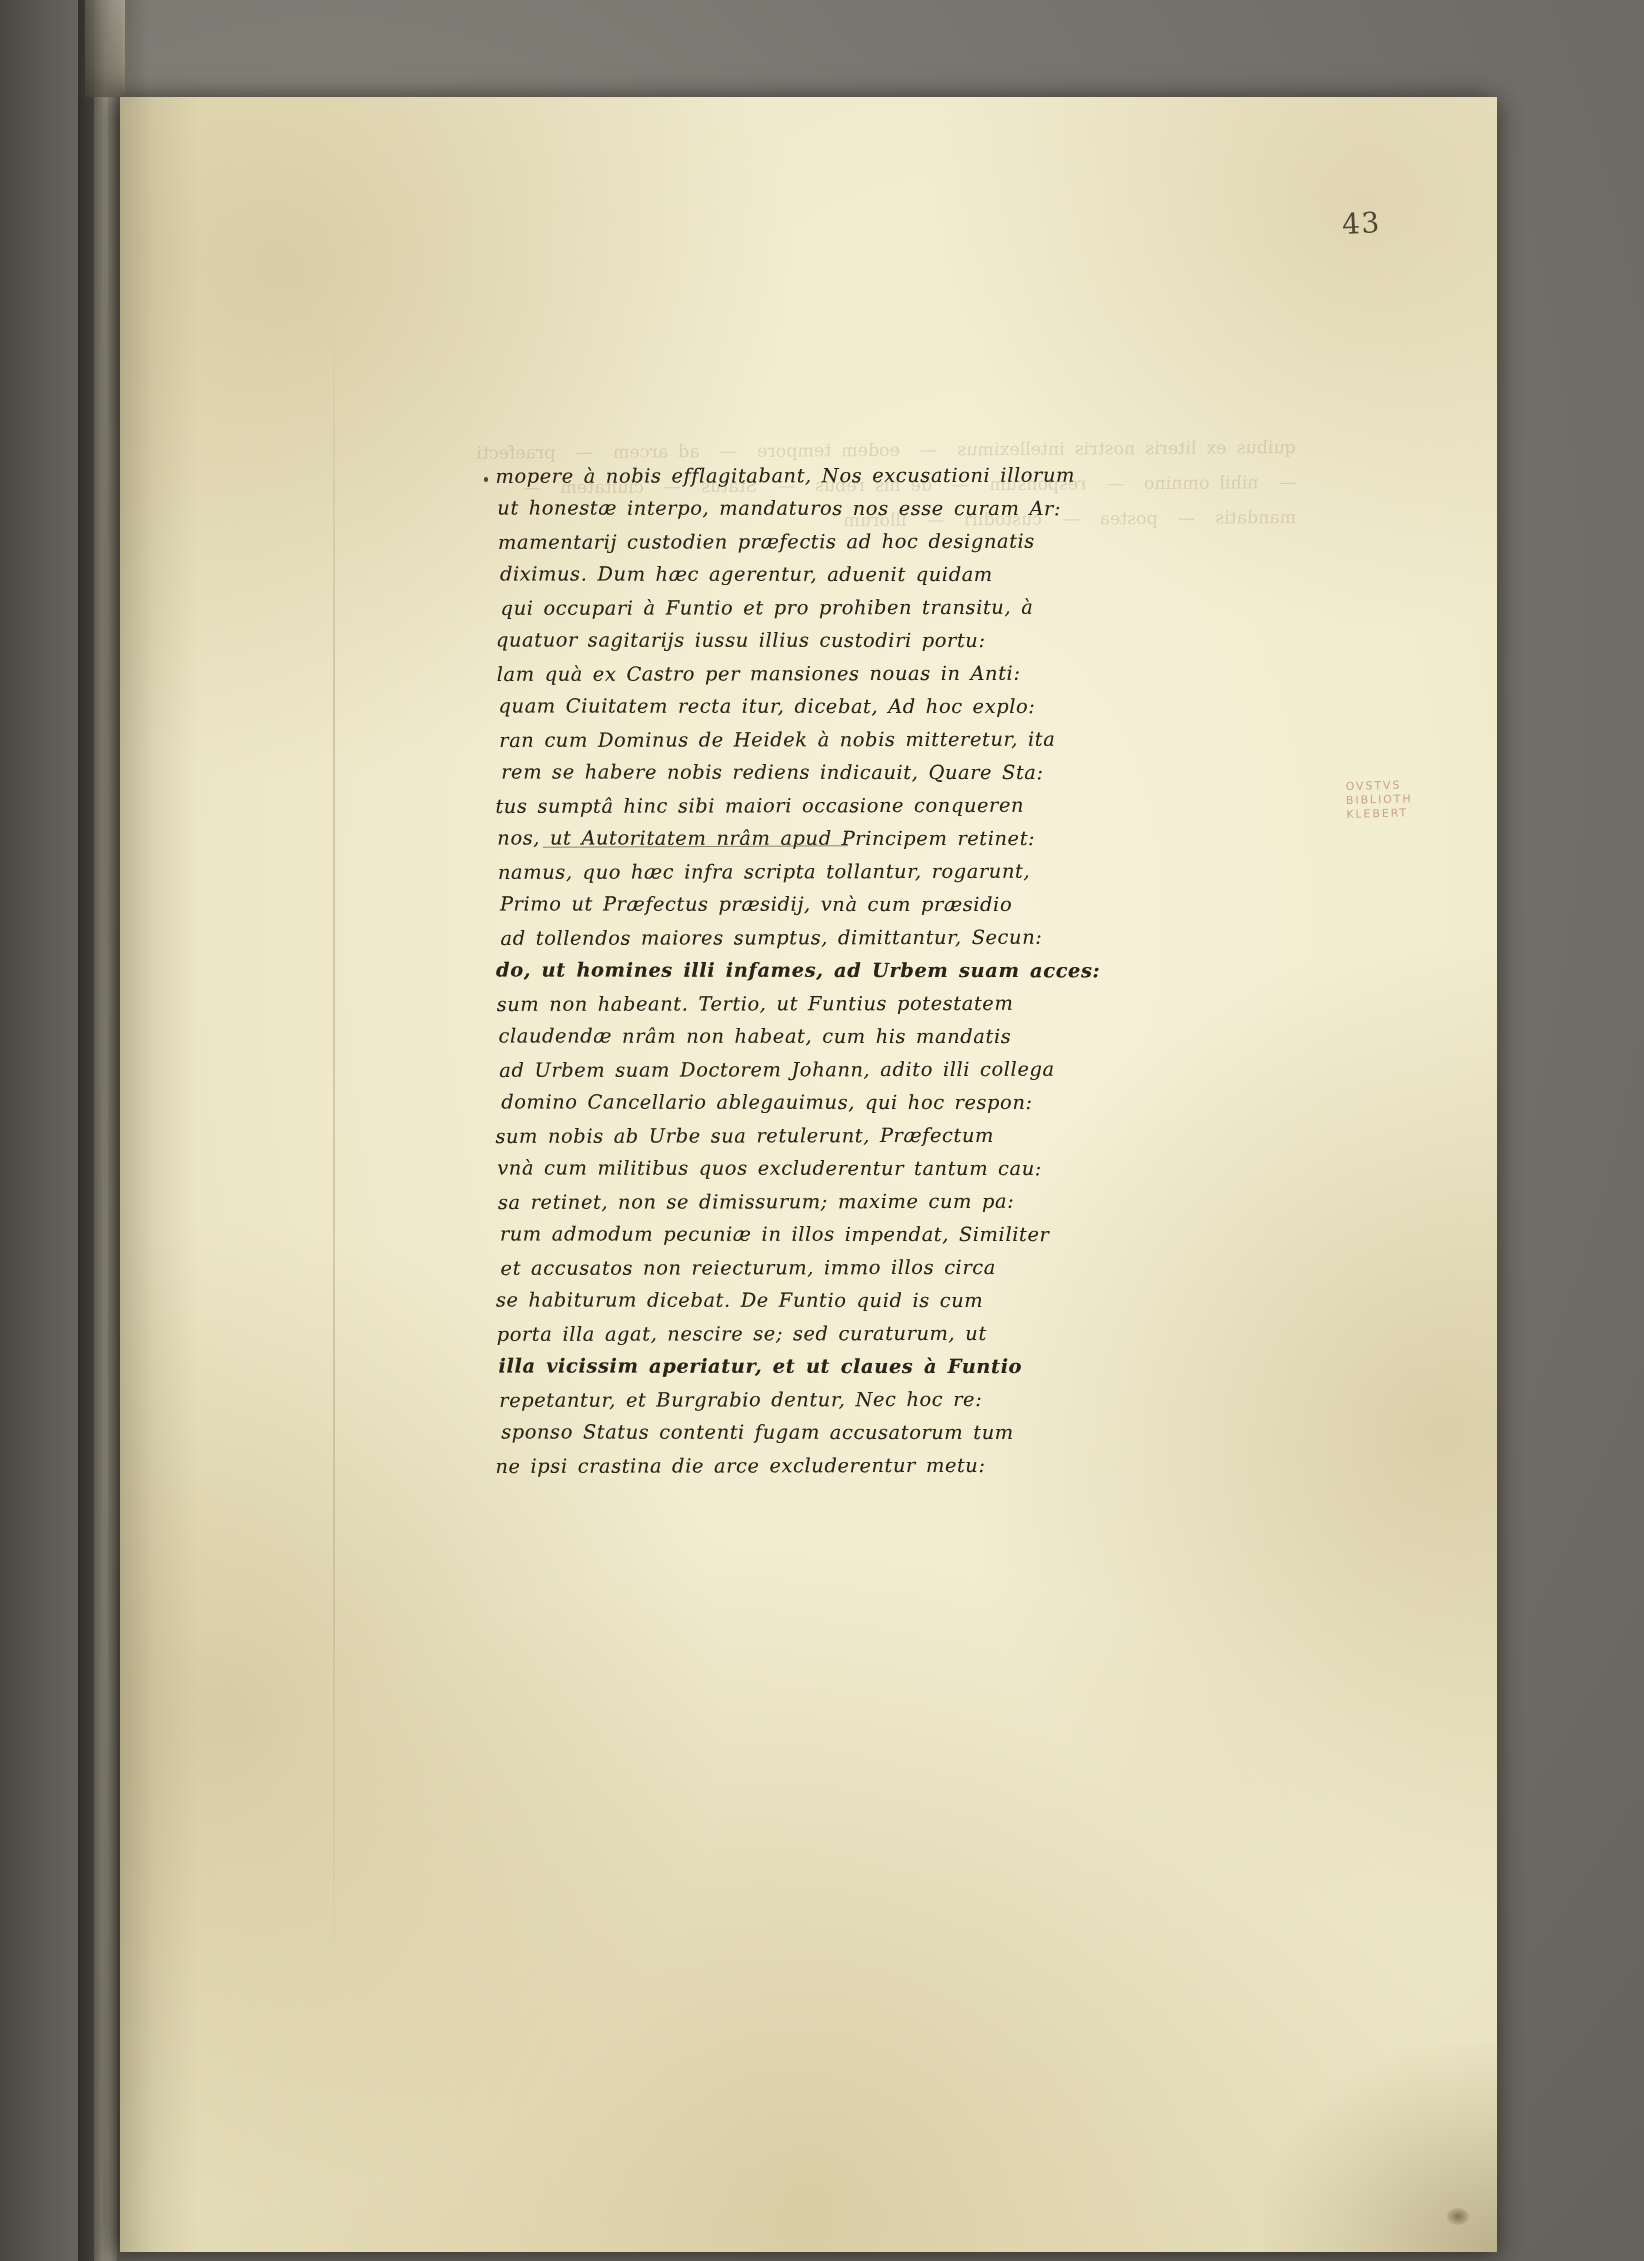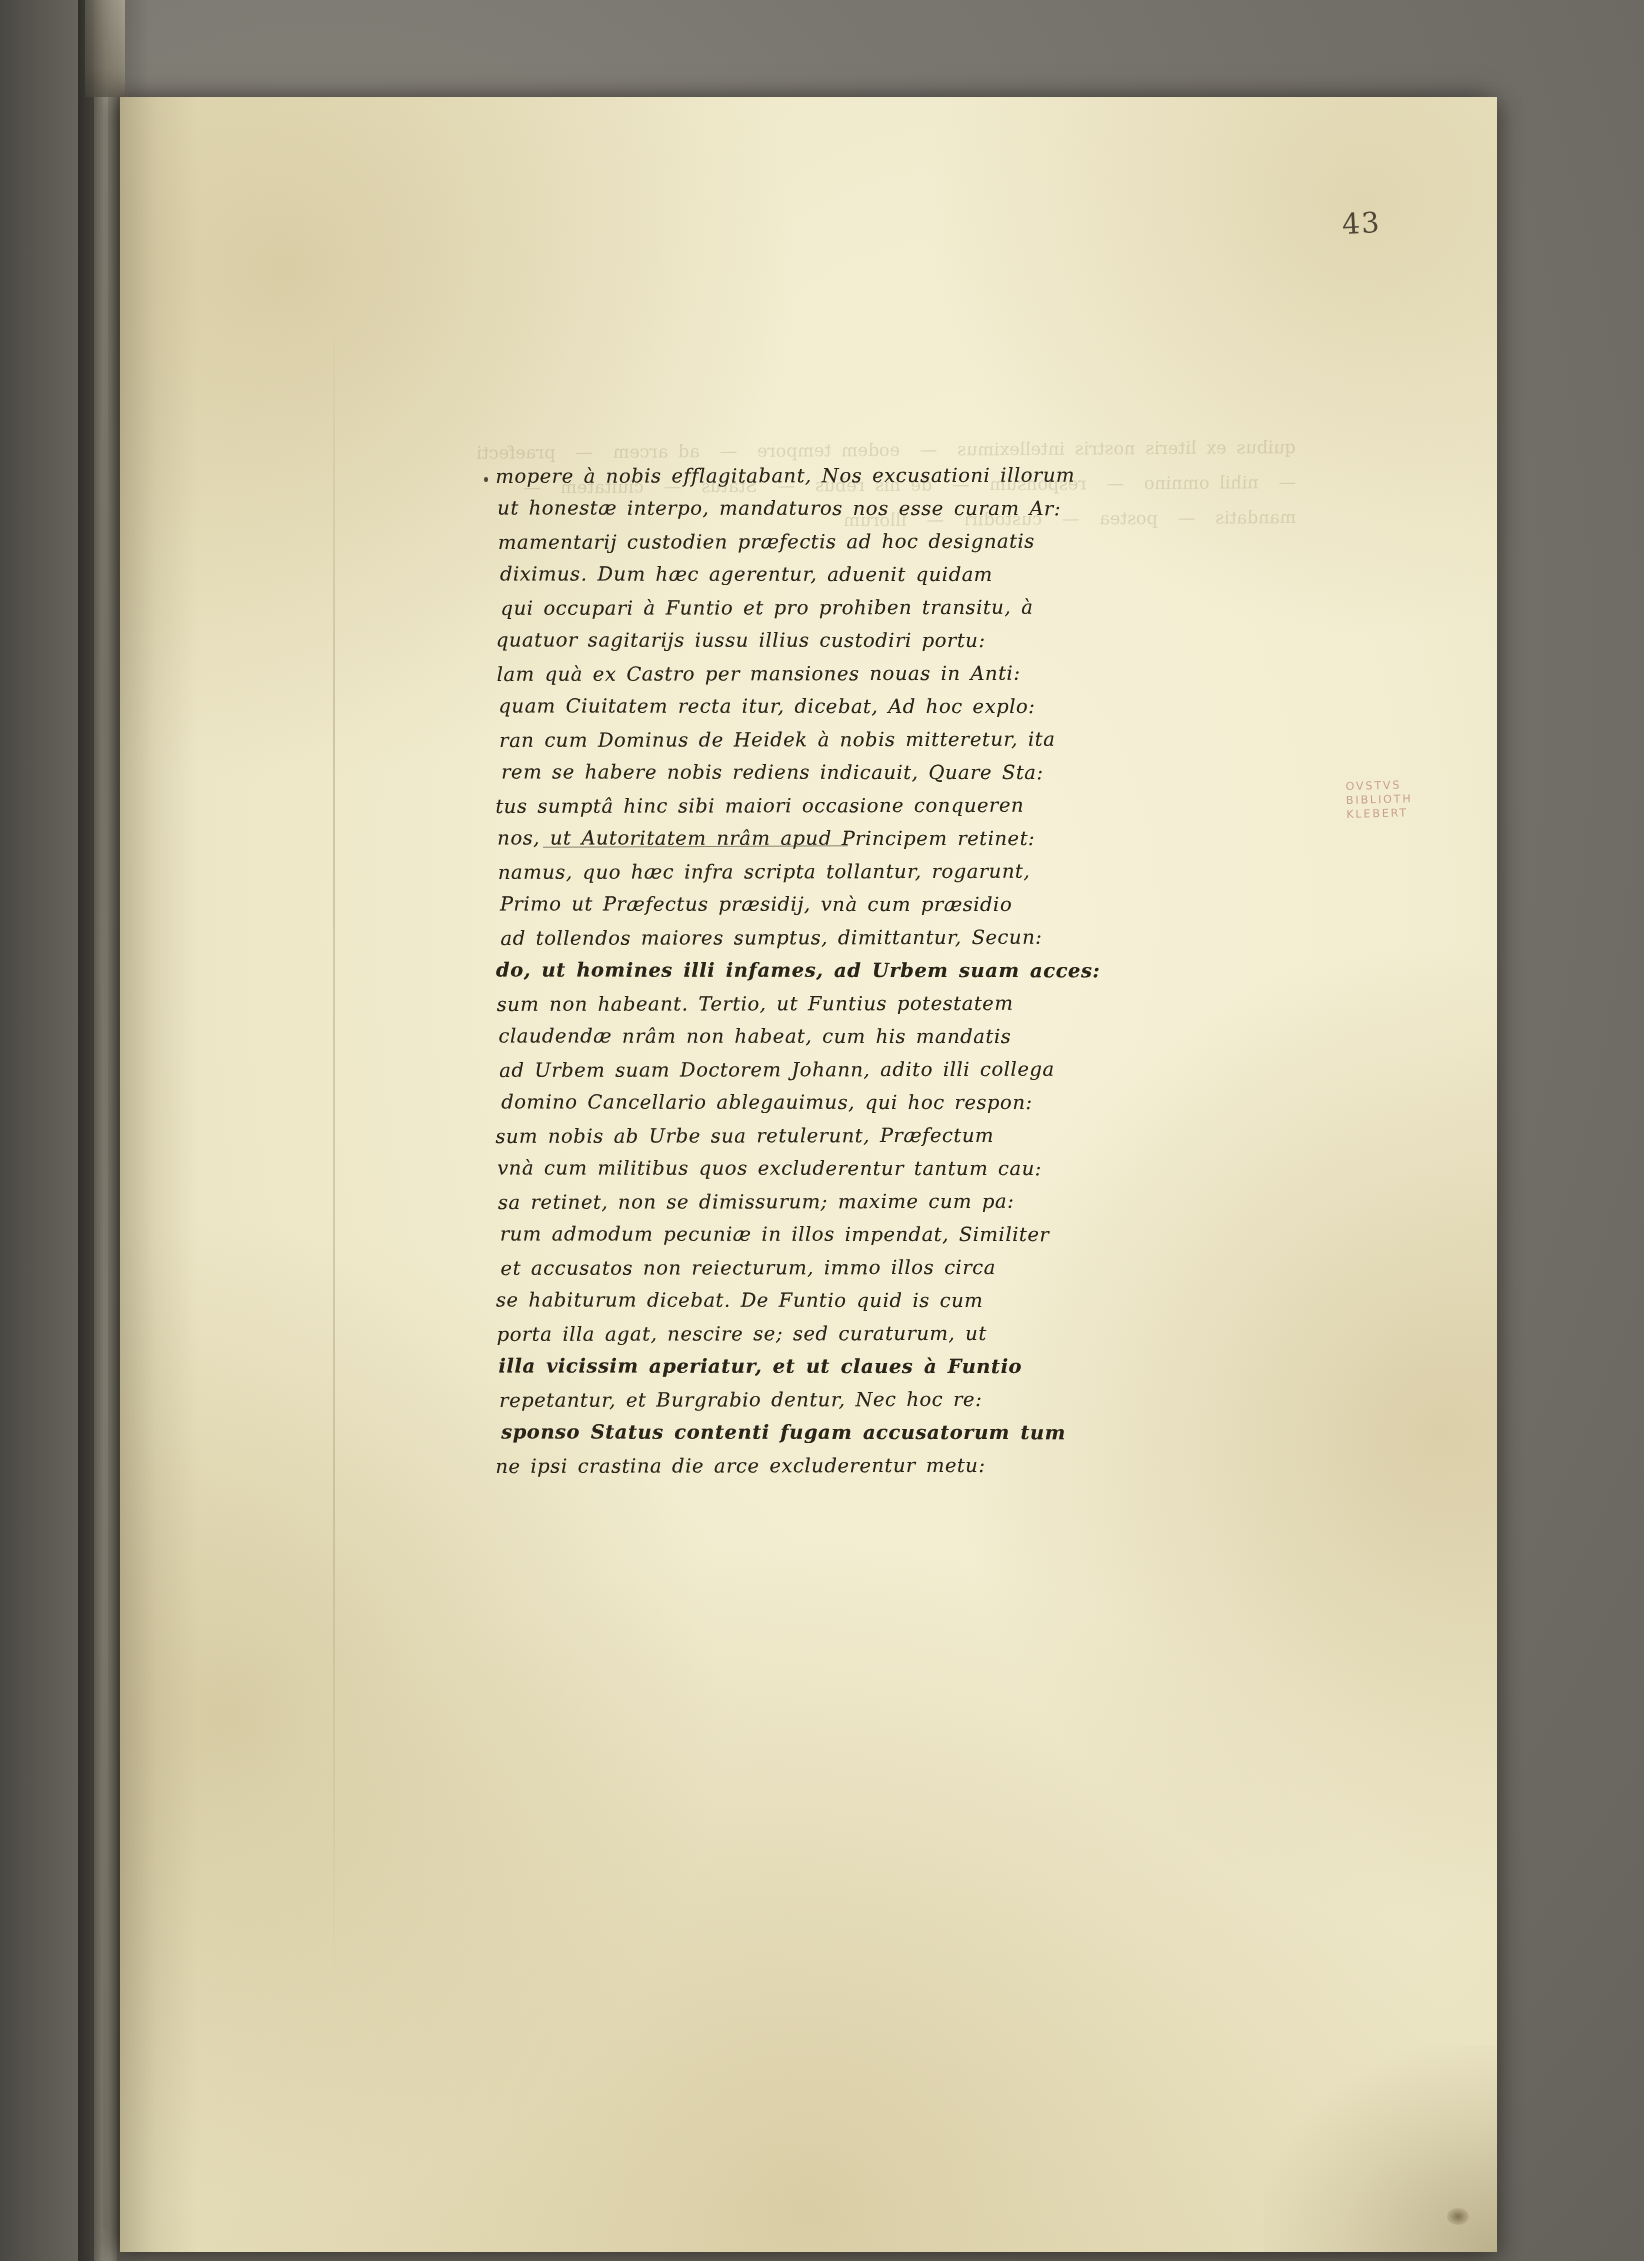--- a/index.html
+++ b/index.html
@@ -264,21 +264,21 @@
         <div class="line"><span style="display: inline-block; transform: translateX(2.6px);">domino Cancellario ablegauimus, qui hoc respon:</span></div>
         <div class="line"><span style="display: inline-block; transform: translateX(-2.6px);">sum nobis ab Urbe sua retulerunt, Præfectum</span></div>
         <div class="line"><span style="display: inline-block; transform: translateX(-1.3px);">vnà cum militibus quos excluderentur tantum cau:</span></div>
         <div class="line"><span style="display: inline-block; transform: translateX(0px);">sa retinet, non se dimissurum; maxime cum pa:</span></div>
         <div class="line"><span style="display: inline-block; transform: translateX(1.3px);">rum admodum pecuniæ in illos impendat, Similiter</span></div>
         <div class="line"><span style="display: inline-block; transform: translateX(2.6px);">et accusatos non reiecturum, immo illos circa</span></div>
         <div class="line"><span style="display: inline-block; transform: translateX(-2.6px);">se habiturum dicebat. De Funtio quid is cum</span></div>
         <div class="line"><span style="display: inline-block; transform: translateX(-1.3px);">porta illa agat, nescire se; sed curaturum, ut</span></div>
         <div class="line"><span style="display: inline-block; transform: translateX(0px); font-weight: bold;">illa vicissim aperiatur, et ut claues à Funtio</span></div>
         <div class="line"><span style="display: inline-block; transform: translateX(1.3px);">repetantur, et Burgrabio dentur, Nec hoc re:</span></div>
-        <div class="line"><span style="display: inline-block; transform: translateX(2.6px); font-weight: bold;">sponso Status contenti fugam accusatorum tum</span></div>
+        <div class="line"><span style="display: inline-block; transform: translateX(2.6px);">sponso Status contenti fugam accusatorum tum</span></div>
         <div class="line"><span style="display: inline-block; transform: translateX(-2.6px);">ne ipsi crastina die arce excluderentur metu:</span></div>
       </div>
 
     <div id="leaf-corner"></div>
     <div id="leaf-corner-spot"></div>
   </div>
 </div>
 
 
 </body></html>

